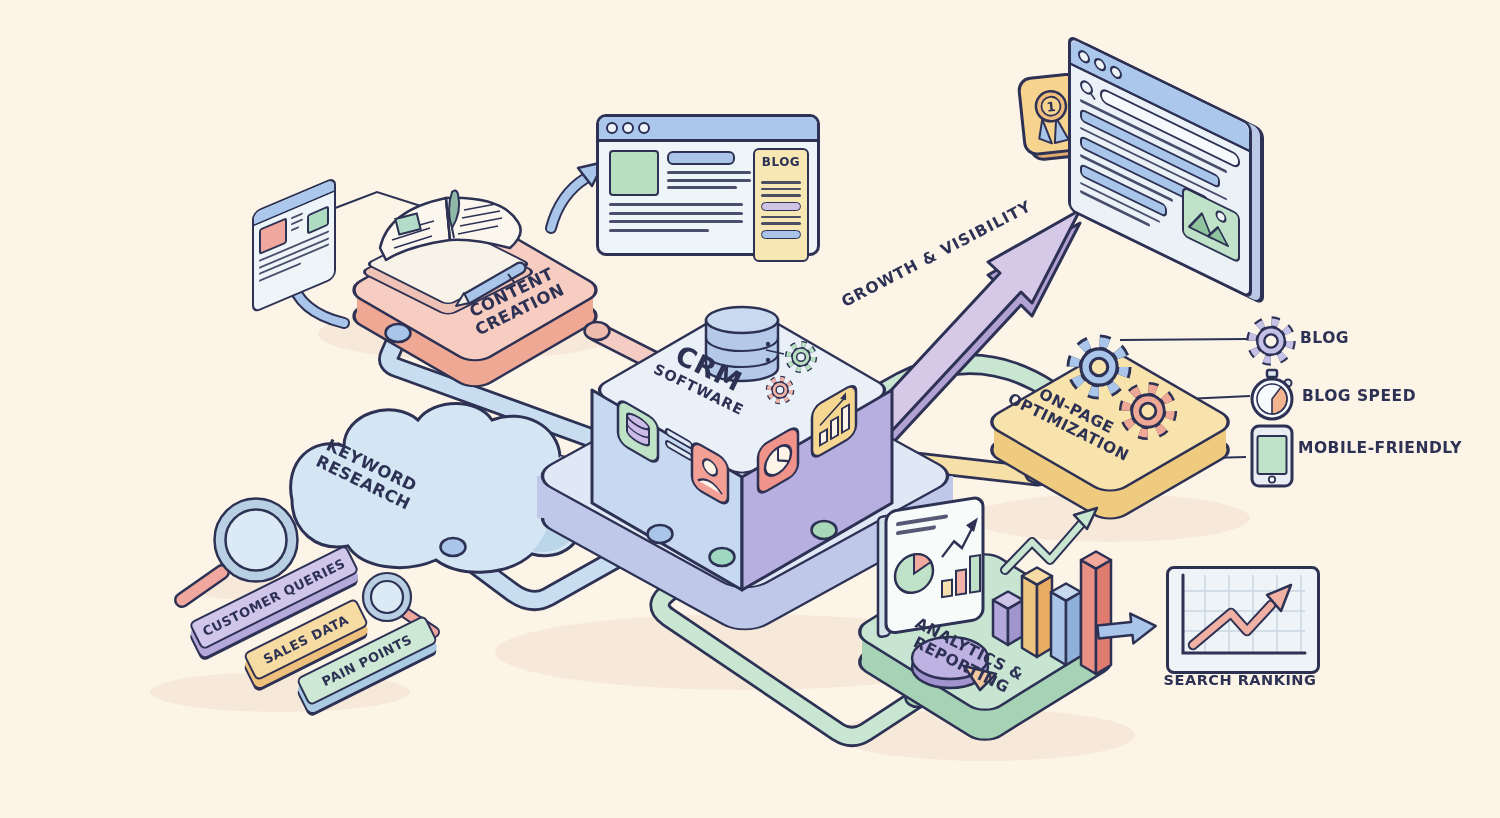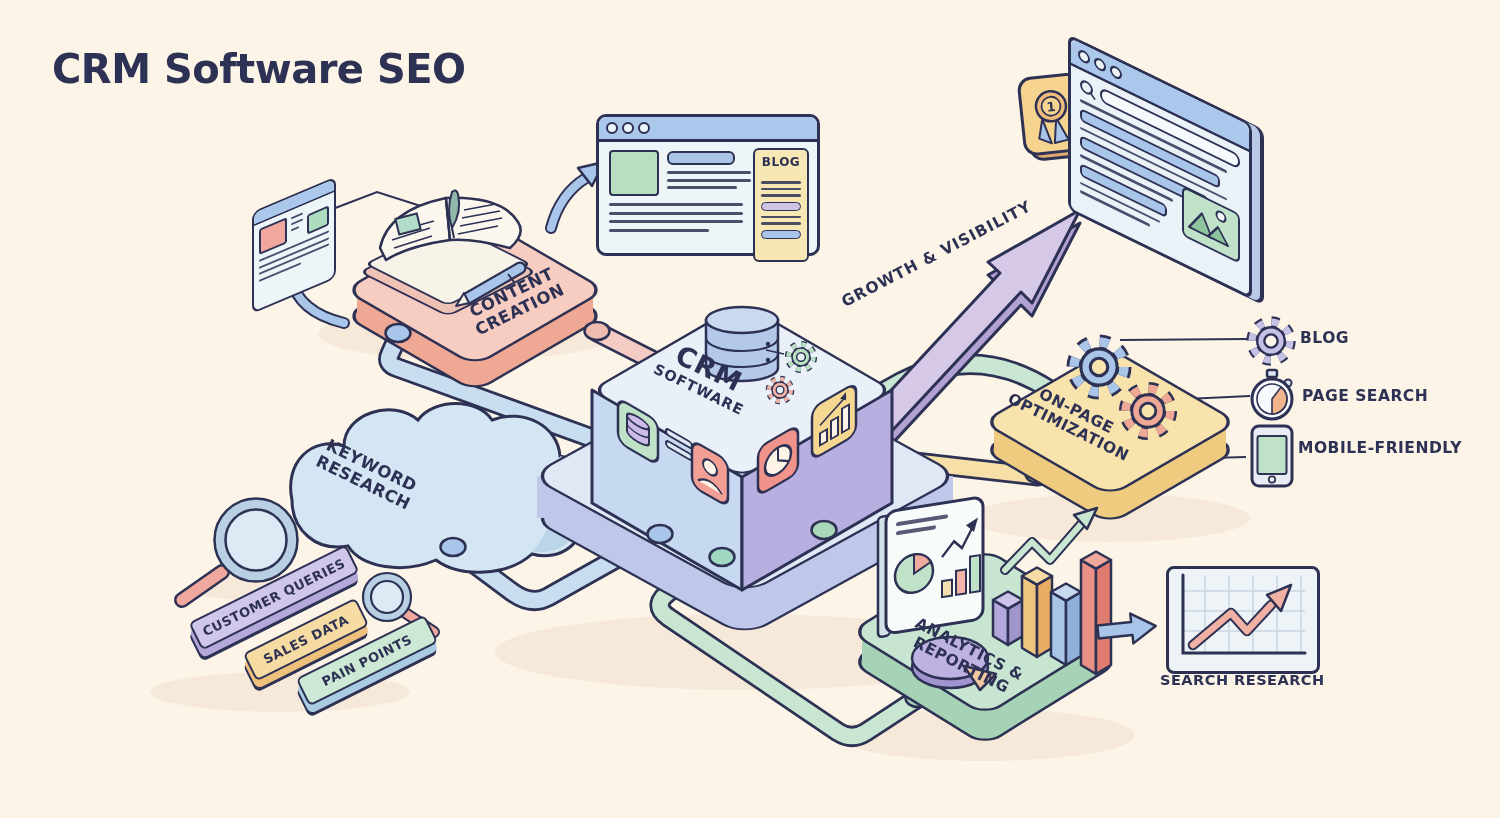--- a/index.html
+++ b/index.html
@@ -335,21 +335,20 @@
     <circle r="15" fill="none" stroke="#2d3154" stroke-width="1.6"></circle>
     <path d="M0,0 L9,-12 A15,15 0 0 1 0,15 Z" fill="#f2b48c" stroke="#2d3154" stroke-width="1.6"></path>
   </g>
   <g transform="translate(1252,426)">
     <rect width="40" height="60" rx="7" fill="#e9edf3" stroke="#2d3154" stroke-width="3"></rect>
     <rect x="5.5" y="10" width="29" height="38" rx="2" fill="#bfe2c8" stroke="#2d3154" stroke-width="2"></rect>
     <circle cx="20" cy="53.5" r="3.2" fill="#f6fafc" stroke="#2d3154" stroke-width="1.8"></circle>
   </g>
 </svg>
 
-<div class="title">CRM Software SEO</div>
 
 <div class="win" style="left:252px; top:212px; width:80px; height:98px; transform:skewY(-23deg); transform-origin:top left; border-width:2.5px; border-radius:8px;">
   <div class="winhead" style="height:11px; border-bottom-width:2px; padding-left:3px;"></div>
   <div style="padding:5px; display:flex; gap:4px;">
     <div style="width:24px;height:22px;background:#f0a89e;border:2px solid #2d3154;border-radius:3px;flex:none;"></div>
     <div style="flex:1; padding-top:2px;">
       <div class="ln" style="height:2px;margin-bottom:4px;"></div>
       <div class="ln" style="height:2px;margin-bottom:4px;"></div>
       <div class="ln" style="height:2px;width:70%;"></div>
     </div>
@@ -465,19 +464,19 @@
 </div>
 <div class="lbl" style="left:992px; top:402px; width:160px; font-size:15.5px; transform:rotate(26.5deg);">
   <div>ON-PAGE</div>
   <div>OPTIMIZATION</div>
 </div>
 <div class="lbl" style="left:883px; top:640px; width:164px; font-size:15.5px; transform:rotate(27deg);">
   <div>ANALYTICS &amp;</div>
   <div>REPORTING</div>
 </div>
 <div class="lbl" style="left:824px; top:246px; width:226px; font-size:15.5px; letter-spacing:1px; transform:rotate(-27.5deg);">GROWTH &amp; VISIBILITY</div>
-<div class="lbl" style="left:1160px; top:672px; width:160px; font-size:14.5px;">SEARCH RESEARCH</div>
+<div class="lbl" style="left:1160px; top:672px; width:160px; font-size:14.5px;">SEARCH RANKING</div>
 
 <div class="lbl" style="left:1300px; top:330px; text-align:left; font-size:15.5px;">BLOG</div>
-<div class="lbl" style="left:1302px; top:388px; text-align:left; font-size:15.5px;">PAGE SEARCH</div>
+<div class="lbl" style="left:1302px; top:388px; text-align:left; font-size:15.5px;">BLOG SPEED</div>
 <div class="lbl" style="left:1298px; top:440px; text-align:left; font-size:15.5px;">MOBILE-FRIENDLY</div>
 
 </div>
 
 </body></html>

